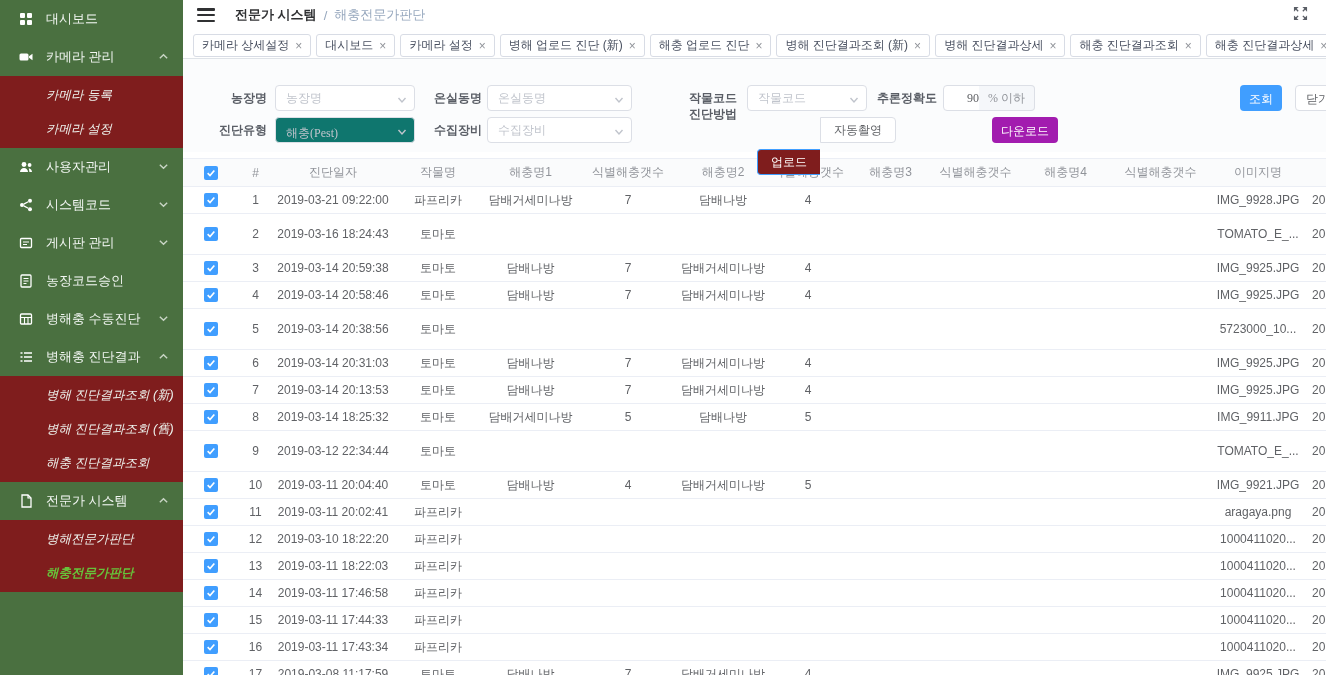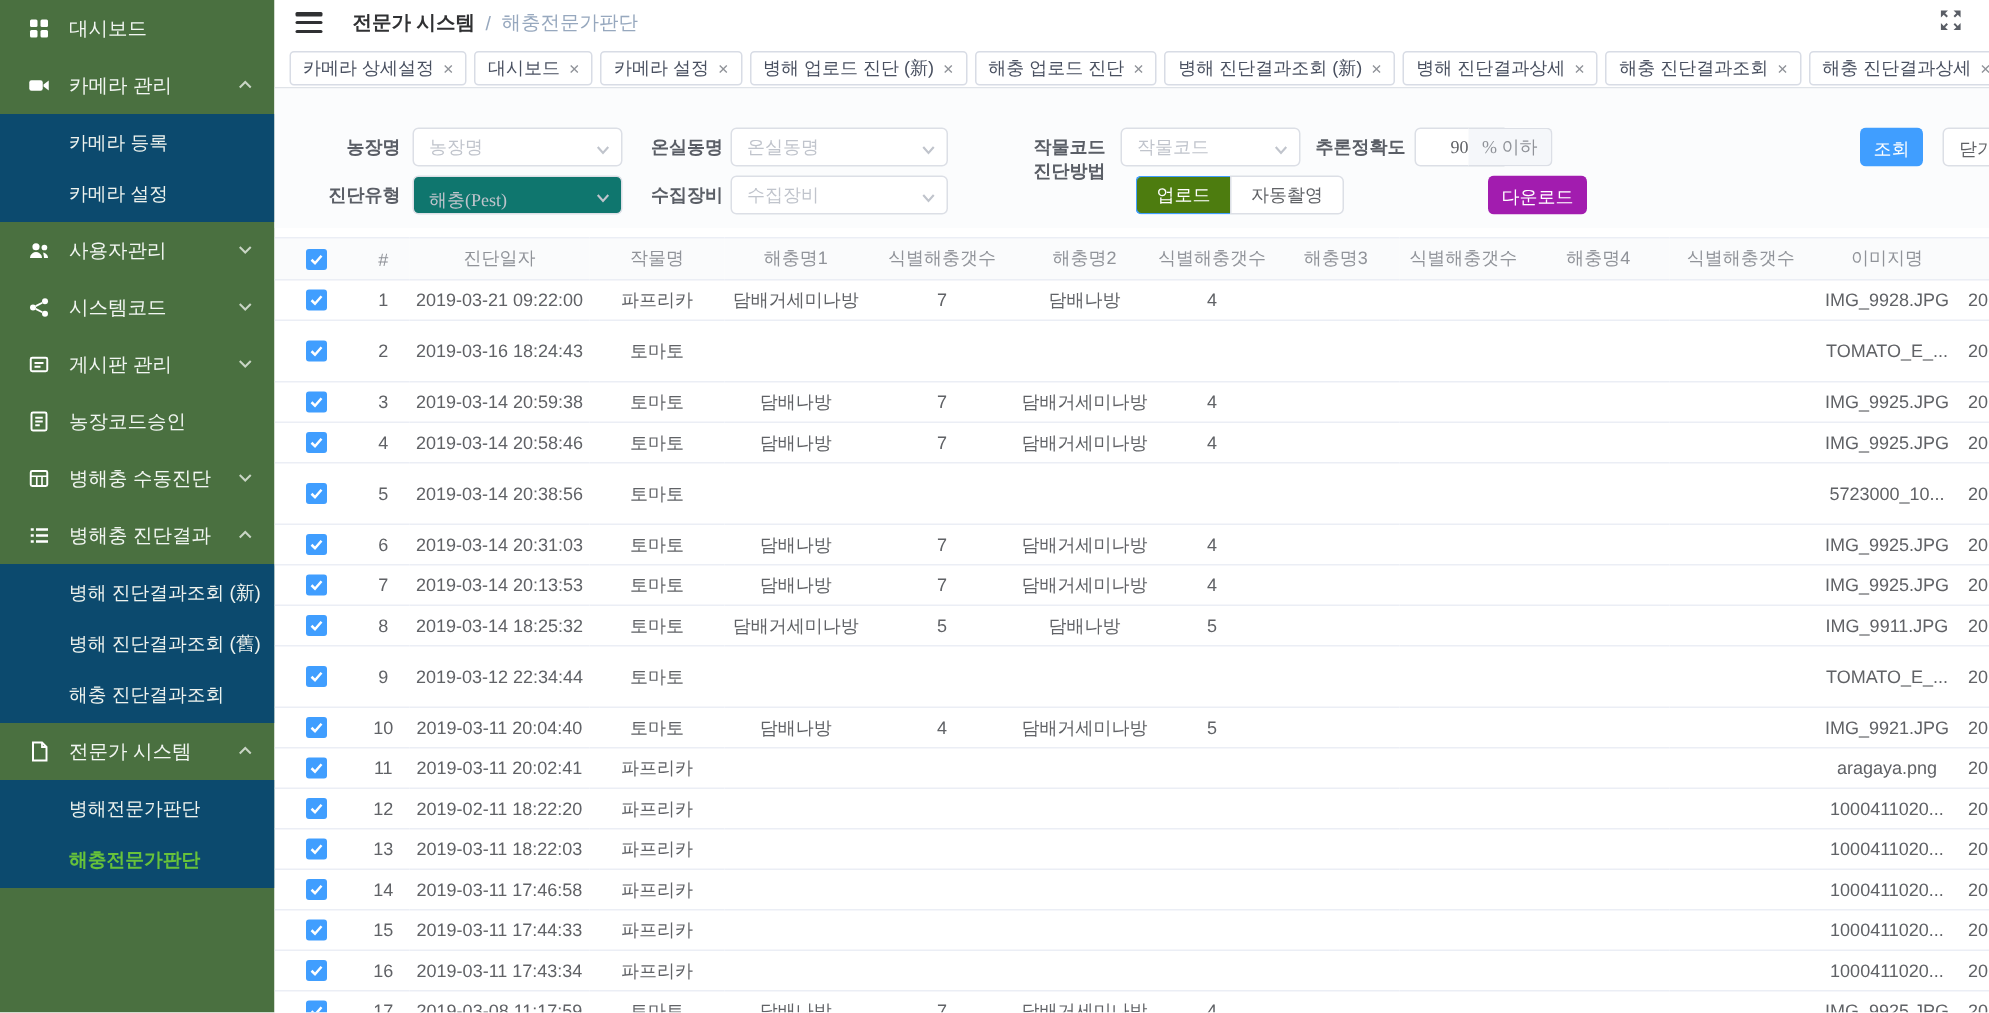--- a/index.html
+++ b/index.html
@@ -7,21 +7,21 @@
     font-family:"Liberation Sans","DejaVu Sans",sans-serif; }
   body { position:relative; font-size:12px; color:#606266; }
 
   
   .sidebar { position:absolute; left:0; top:0; width:183px; height:675px; background:#4a7040; }
   .s-item { height:38px; display:flex; align-items:center; padding-left:19px; color:#f2f6f2;
     font-size:13px; cursor:pointer; position:relative; }
   .s-item .s-icn { width:14px; height:14px; margin-right:13px; display:inline-flex; color:#fff; }
   .s-item svg { display:block; }
   .s-chev { position:absolute; right:14px; top:13px; opacity:.8; }
-  .s-sub { background:#0c4a6e; padding:2px 0; }
+  .s-sub { background:#7f1d1d; padding:2px 0;font-style:italic; }
   .s-subitem { height:34px; display:flex; align-items:center; padding-left:46px; color:#eef3ee;
     font-size:12.5px; cursor:pointer; }
   .s-subitem.active { color:#67c23a; font-weight:bold; }
 
   
   .main { position:absolute; left:183px; top:0; width:1143px; height:675px; overflow:hidden; background:#fff; }
 
   .topbar { height:30px; display:flex; align-items:center; padding:0 14px; }
   .hamburger { width:18px; height:14px; display:flex; flex-direction:column; justify-content:space-between; cursor:pointer; margin-right:20px; }
   .hamburger i { display:block; height:2.5px; background:#303133; border-radius:1px; }
@@ -52,21 +52,21 @@
     border-left:none; border-radius:0 4px 4px 0; color:#909399; text-align:center; font-size:12px; }
   .btn { position:absolute; height:26px; border-radius:4px; font-size:12px; text-align:center; line-height:26px;
     cursor:pointer; border:1px solid transparent; font-family:inherit; }
   .btn-primary { background:#409eff; color:#fff; }
   .btn-light { background:#a21caf; color:#fff; }
   .btn-plain { background:#fff; color:#606266; border-color:#dcdfe6; }
   .toggle { position:absolute; display:flex; height:26px; }
   .tg { height:26px; line-height:24px; padding:0 13px; font-size:12px; border:1px solid #dcdfe6; cursor:pointer; background:#fff; color:#606266; }
   .tg:first-child { border-radius:4px 0 0 4px; border-right:none; }
   .tg:last-child { border-radius:0 4px 4px 0; }
-  .tg.on { background:#4d7c0f; border-color:#409eff; color:#fff; }
+  .tg.on { background:#7f1d1d; border-color:#409eff; color:#fff;margin-top:32px; }
 
   
   .tablewrap { margin-top:6px; width:1143px; overflow:hidden; }
   table { border-collapse:collapse; table-layout:fixed; width:1185px; }
   thead tr { height:28px; background:#fafbfc; }
   th { font-weight:normal; color:#909399; font-size:12px; text-align:center; border-top:1px solid #ebeef5; border-bottom:1px solid #ebeef5; }
   td { text-align:center; color:#606266; font-size:12px; border-bottom:1px solid #ebeef5;
     white-space:nowrap; overflow:hidden; }
   tbody tr { height:27px; }
   tbody tr.tall { height:41px; }
@@ -561,21 +561,21 @@
             <td></td>
             <td></td>
             <td>aragaya.png</td>
             <td class="extra">201</td>
           </tr>
           <tr>
             <td><span class="cb"><svg viewBox="0 0 12 12" width="10" height="10">
                   <path d="M2 6.2l2.8 2.8L10 3" fill="none" stroke="#fff" stroke-width="2"></path>
                 </svg></span></td>
             <td>12</td>
-            <td>2019-02-11 18:22:20</td>
+            <td>2019-03-10 18:22:20</td>
             <td>파프리카</td>
             <td></td>
             <td></td>
             <td></td>
             <td></td>
             <td></td>
             <td></td>
             <td></td>
             <td></td>
             <td>1000411020...</td>

